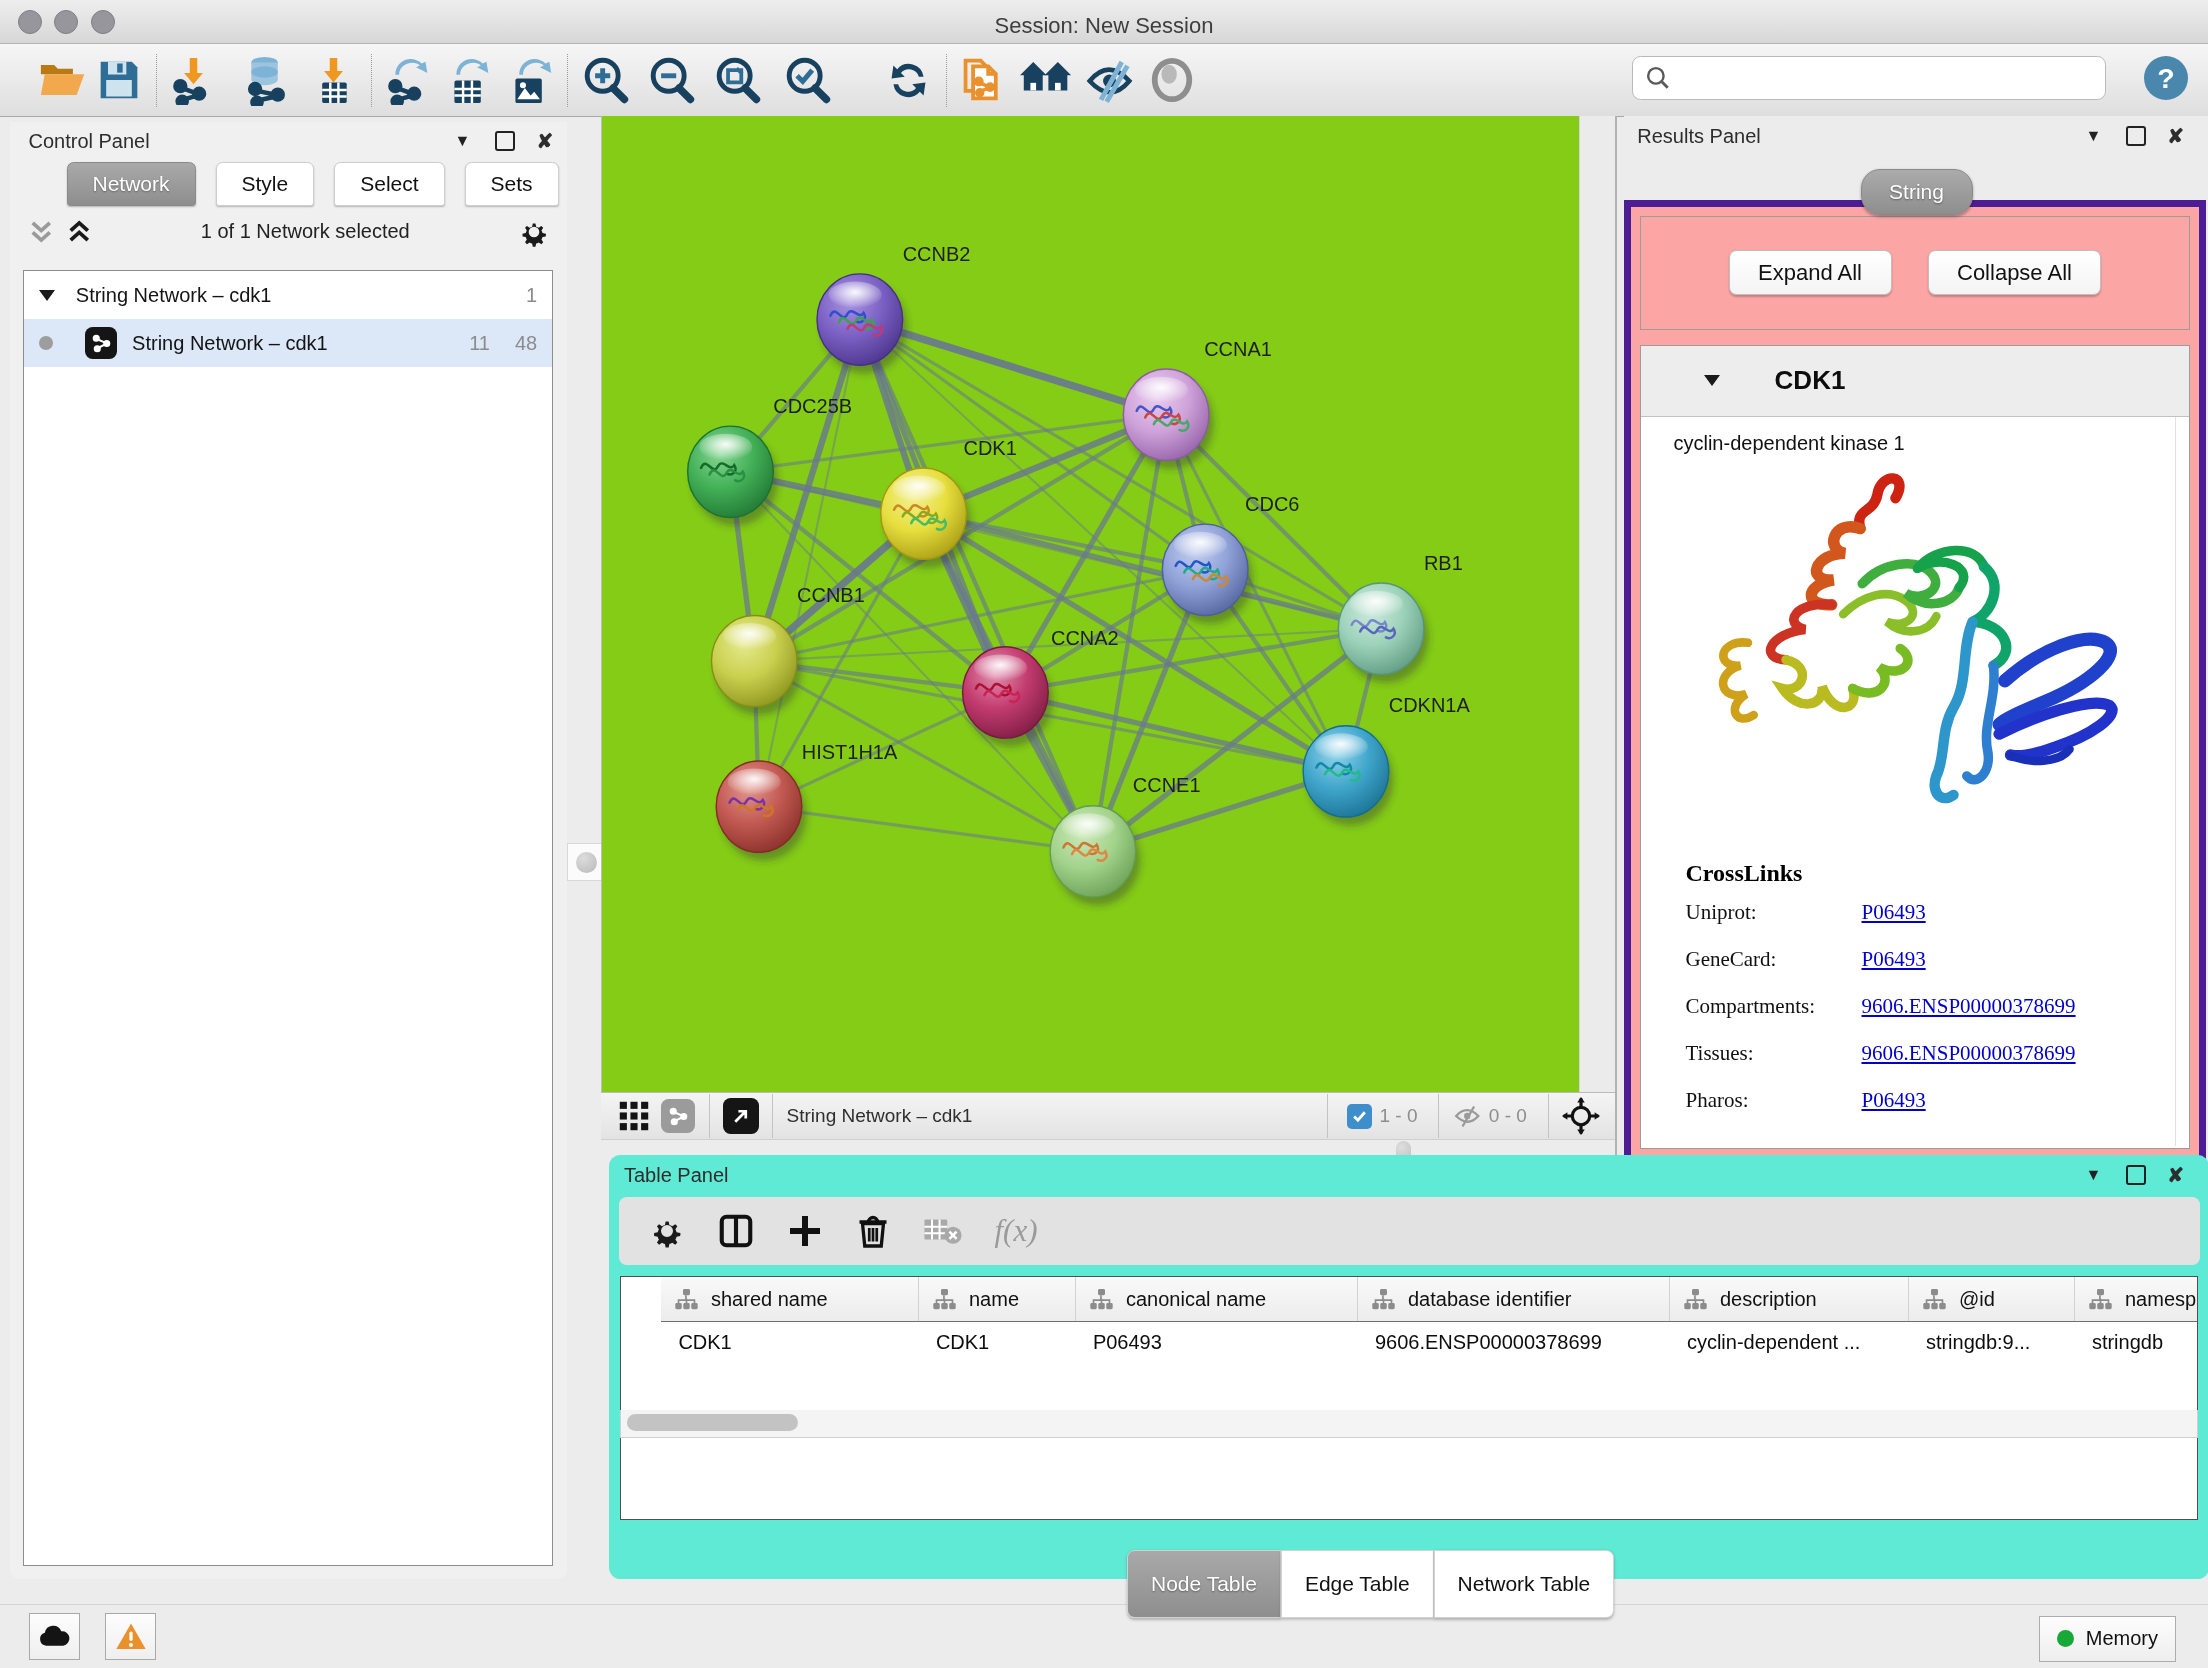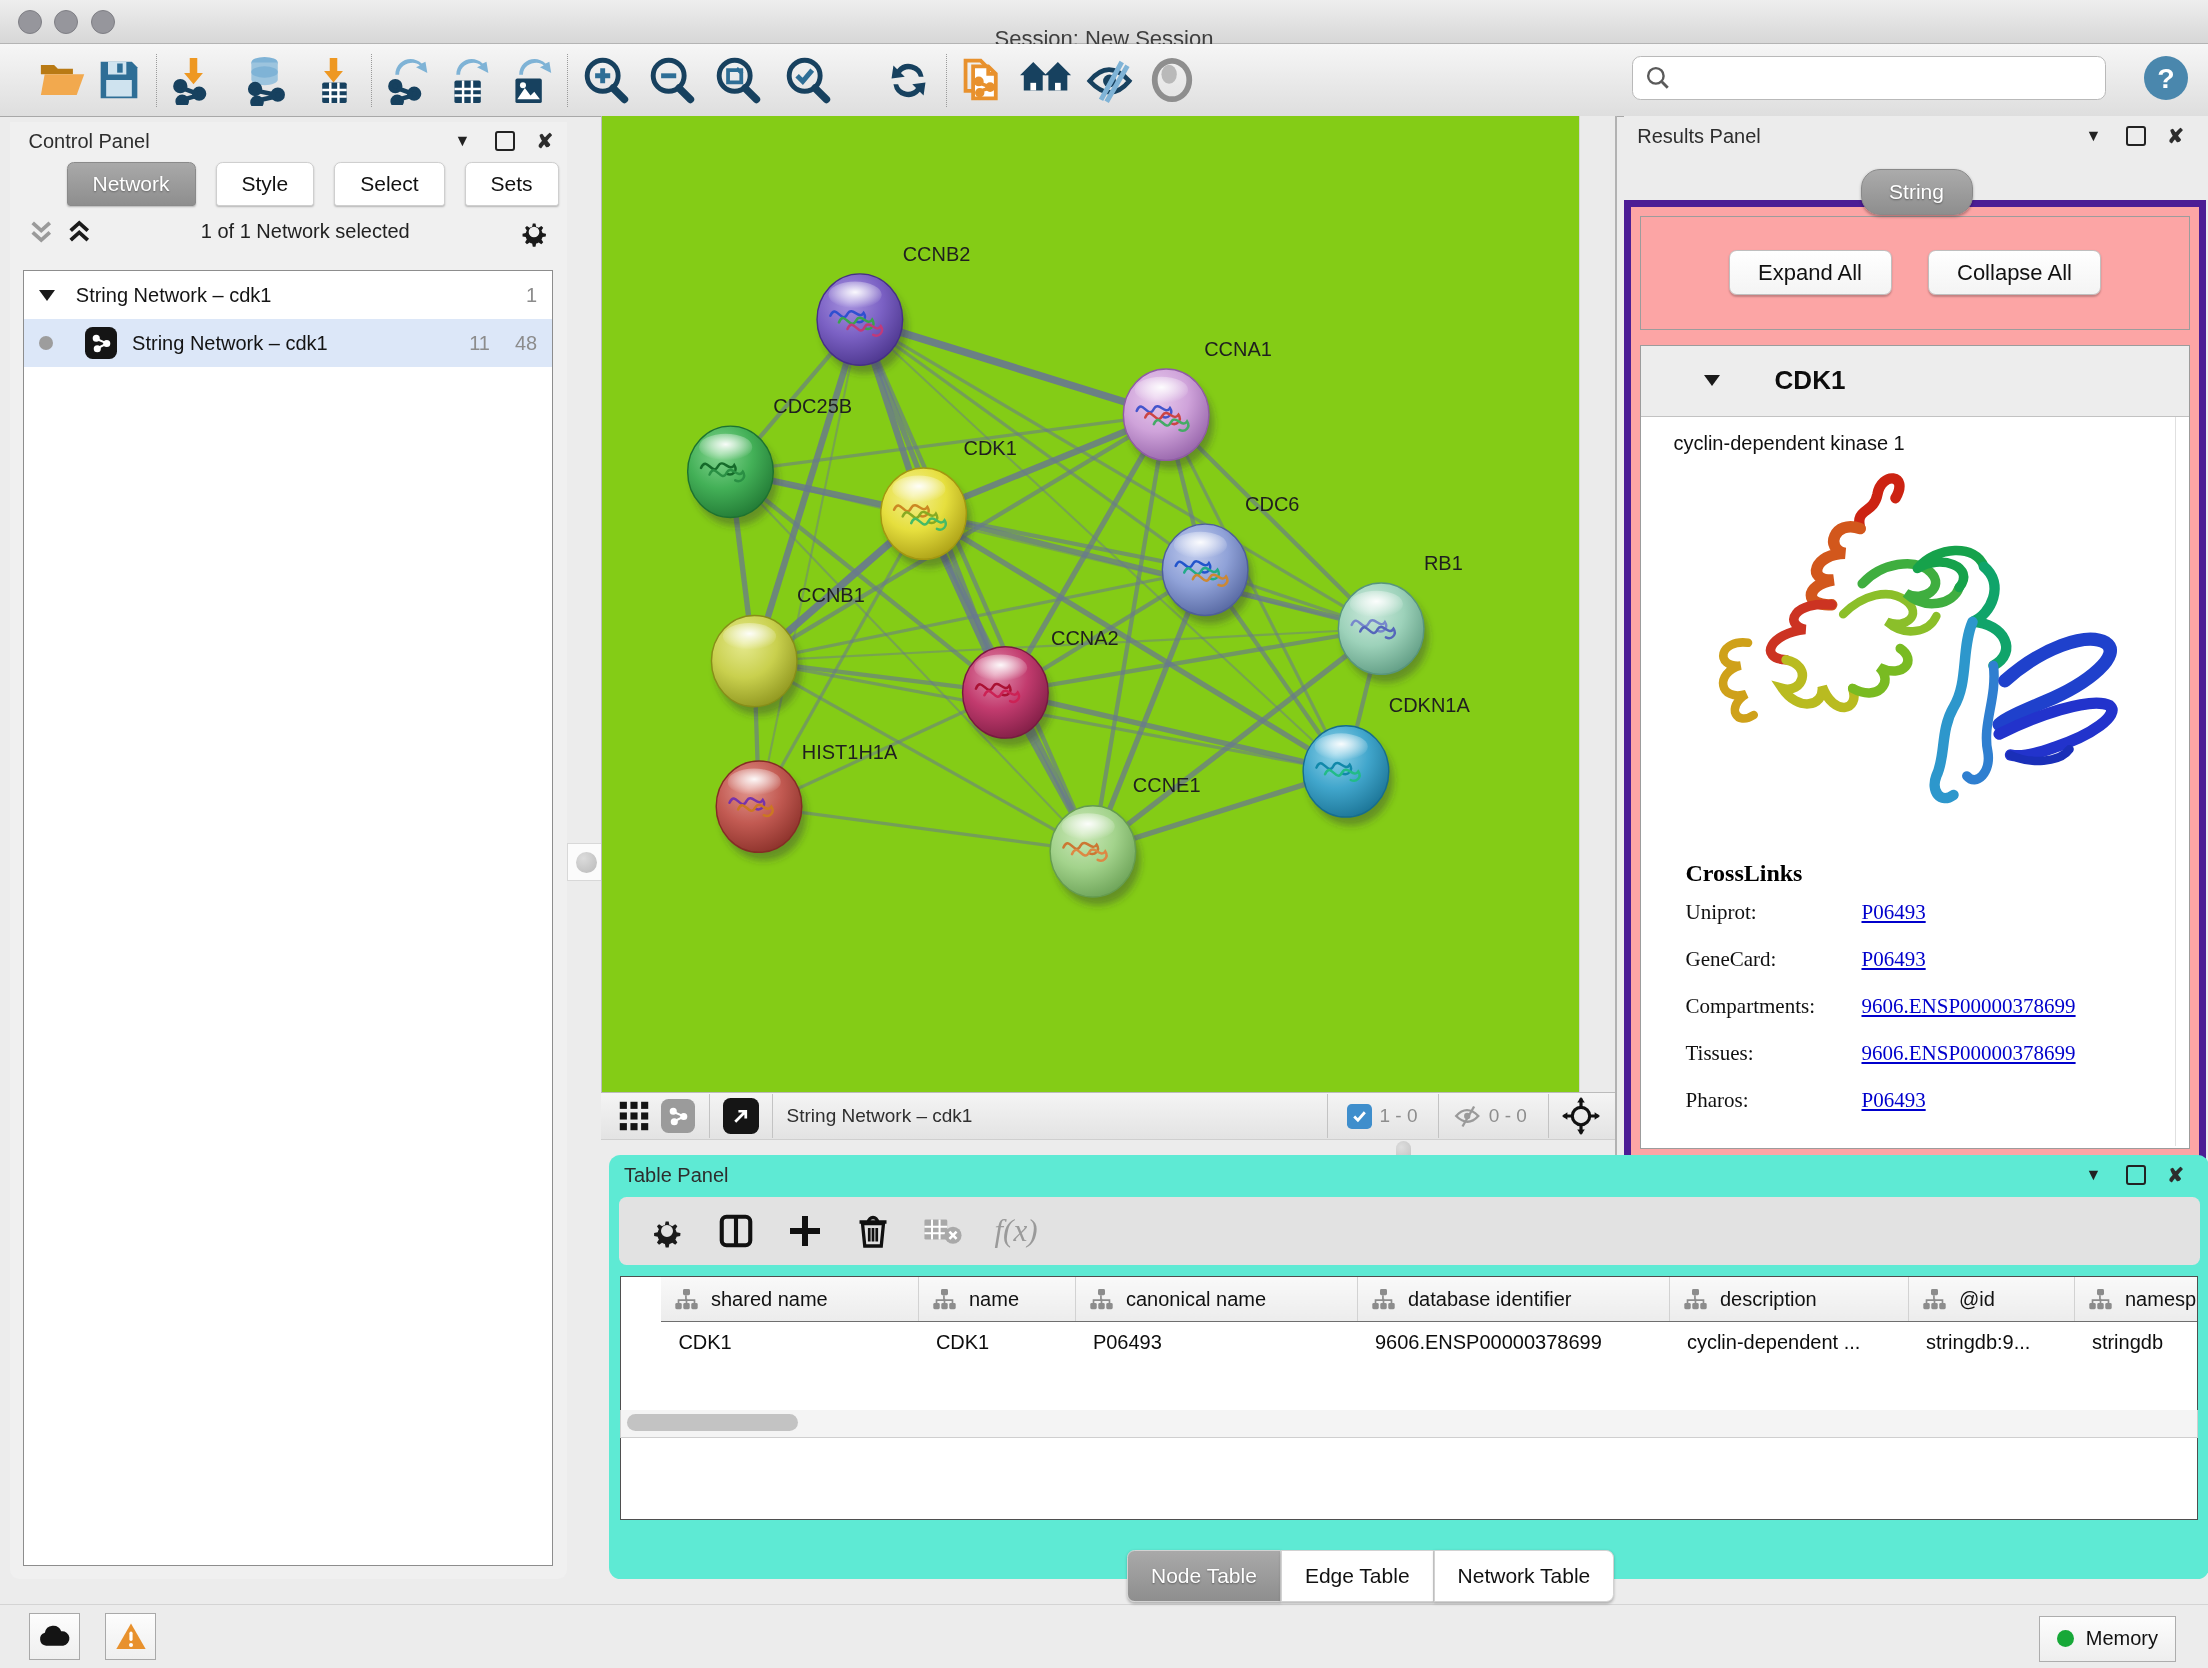--- a/index.html
+++ b/index.html
@@ -3,21 +3,21 @@
 <meta charset="utf-8">
 <style>
   html,body{margin:0;padding:0;}
   body{width:2208px;height:1668px;position:relative;background:#ececec;
        font-family:"Liberation Sans",sans-serif;color:#222;overflow:hidden;}
   
   .titlebar{position:absolute;left:0;top:0;width:2208px;height:43px;
     background:linear-gradient(#eeeeee,#d7d7d7);border-bottom:1px solid #b4b4b4;}
   .tl{position:absolute;top:9.5px;width:22px;height:22px;border-radius:50%;
     background:#96969c;border:1px solid #7f7f85;}
-  .win-title{position:absolute;left:0;right:0;top:26px;text-align:center;
+  .win-title{position:absolute;left:0;right:0;top:13px;text-align:center;
     font-size:22px;color:#3e3e3e;}
   
   .toolbar{position:absolute;left:0;top:44px;width:2208px;height:72px;
     background:linear-gradient(#f6f6f6,#dedede);border-bottom:1px solid #a8a8a8;
     display:flex;align-items:center;}
   .tbtn{width:55px;height:55px;display:flex;align-items:center;justify-content:center;flex:0 0 auto;}
   .tsep{width:0;height:53px;border-left:1.9px dotted #9a9a9a;margin:0 9.5px;flex:0 0 auto;}
   .searchbox{position:absolute;left:1632px;top:12.4px;width:474px;height:44px;background:#fff;
     border:1.9px solid #b9b9b9;border-radius:8.6px;display:flex;align-items:center;padding-left:11.4px;box-sizing:border-box;}
   .searchbox input{border:none;outline:none;font-size:19px;flex:1;margin-left:9.5px;font-family:"Liberation Sans",sans-serif;}
@@ -95,21 +95,21 @@
   .fx{font-family:"Liberation Serif",serif;font-style:italic;font-size:31px;color:#9a9a9a;}
   .twrap{margin:11.4px 11.4px 0 11.4px;height:242px;background:#fff;border:1.9px solid #4f4f4f;overflow:hidden;position:relative;padding-left:40px;}
   table.grid{border-collapse:collapse;table-layout:fixed;width:1598px;}
   table.grid th{height:44px;background:linear-gradient(#f9f9f9,#ececec);border-right:1px solid #d2d2d2;
     border-bottom:1.9px solid #6e6e6e;font-weight:normal;font-size:20px;color:#111;text-align:left;padding:0;white-space:nowrap;overflow:hidden;}
   table.grid td{height:40px;font-size:20px;color:#0d0d0d;padding:0 0 0 17px;white-space:nowrap;overflow:hidden;vertical-align:middle;}
   .thc{display:flex;align-items:center;gap:13.3px;padding-left:13.3px;}
   .tscroll{position:absolute;left:11.4px;right:11.4px;top:255px;height:27px;background:#f4f4f4;border:1px solid #cfcfcf;border-top:none;}
   .tthumb{position:absolute;left:5.7px;top:3.8px;width:171px;height:17px;border-radius:8.6px;background:#c3c3c3;}
   .btabs{position:absolute;left:1127px;top:1550px;display:flex;z-index:4;}
-  .btab{height:42px;padding:4px 23px;display:flex;align-items:center;font-size:21px;background:#fff;
+  .btab{height:42px;padding:12px 23px;display:flex;align-items:center;font-size:21px;background:#fff;
     border:1px solid #d2d2d2;box-shadow:0 1.9px 2.9px rgba(0,0,0,.25);color:#111;}
   .btab:first-child{border-radius:7.6px 0 0 7.6px;}
   .btab:last-child{border-radius:0 7.6px 7.6px 0;}
   .btab.active{background:linear-gradient(#a9a9a9,#8e8e8e);color:#fff;text-shadow:0 1px 1.9px rgba(0,0,0,.4);}
   
   .statusbar{position:absolute;left:0;top:1604px;width:2208px;height:65px;background:#ececec;border-top:1.9px solid #d4d4d4;}
   .sbtn{position:absolute;top:7.6px;width:49px;height:45px;background:linear-gradient(#fdfdfd,#efefef);
     border:1.9px solid #a9a9a9;display:flex;align-items:center;justify-content:center;}
   .membtn{position:absolute;right:32px;top:10.5px;height:44px;background:linear-gradient(#fdfdfd,#eee);
     border:1.9px solid #adadad;display:flex;align-items:center;gap:11.4px;font-size:20px;color:#111;padding:0 17px;}

